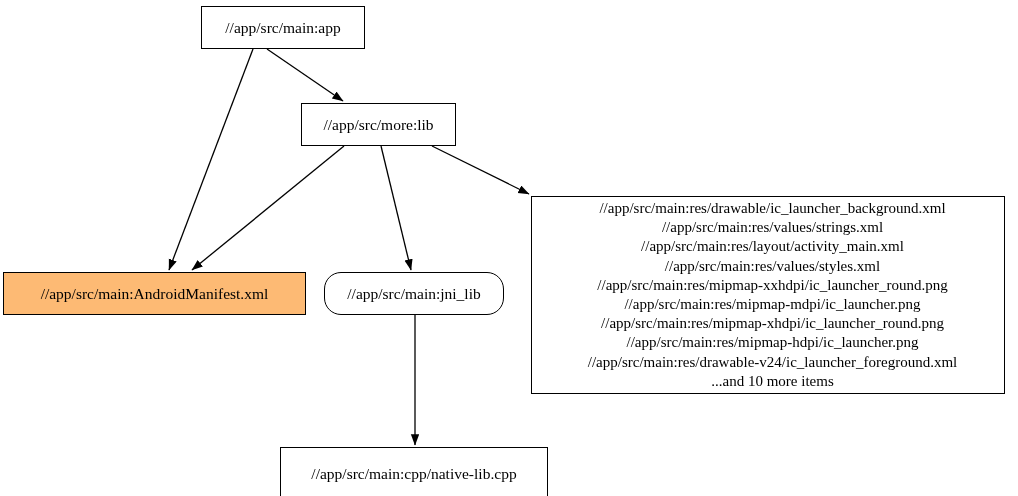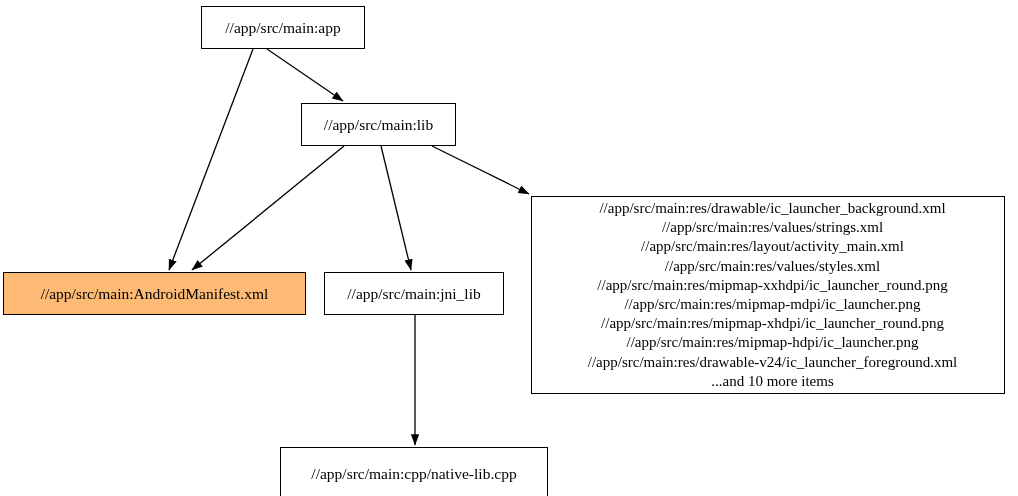--- a/index.html
+++ b/index.html
@@ -73,28 +73,28 @@
         <line x1="432" y1="146" x2="529" y2="194" stroke="#000000" marker-end="url(#arrowhead)"></line>
         <line x1="415" y1="315" x2="415" y2="445" stroke="#000000" marker-end="url(#arrowhead)"></line>
       </g>
   </svg>
 
   <div class="node" style="left: 201px; top: 6px; width: 164px; height: 43px; border-color: rgb(0, 0, 0); background: rgb(255, 255, 255);">
     <span class="node-label">//app/src/main:app</span>
   </div>
 
   <div class="node" style="left: 301px; top: 103px; width: 155px; height: 43px; border-color: rgb(0, 0, 0); background: rgb(255, 255, 255);">
-    <span class="node-label">//app/src/main:lib</span>
+    <span class="node-label">//app/src/more:lib</span>
   </div>
 
   <div class="node" style="left: 3px; top: 272px; width: 303px; height: 43px; border-color: rgb(0, 0, 0); background: #fdba74;">
     <span class="node-label">//app/src/main:AndroidManifest.xml</span>
   </div>
 
-  <div class="node" style="left: 324px; top: 272px; width: 180px; height: 43px; border-color: rgb(0, 0, 0); background: rgb(255, 255, 255);">
+  <div class="node" style="left: 324px; top: 272px; width: 180px; height: 43px; border-color: rgb(0, 0, 0); background: rgb(255, 255, 255); border-radius: 17px;">
     <span class="node-label">//app/src/main:jni_lib</span>
   </div>
 
   <div class="node" style="left: 280px; top: 447px; width: 268px; height: 54px; border-color: rgb(0, 0, 0); background: rgb(255, 255, 255);">
     <span class="node-label">//app/src/main:cpp/native-lib.cpp</span>
   </div>
 
   <div class="node multiline" style="left: 531px; top: 196px; width: 474px; height: 198px; border-color: rgb(0, 0, 0); background: rgb(255, 255, 255); padding-left: 9px;">
     <span class="node-label">//app/src/main:res/drawable/ic_launcher_background.xml
 //app/src/main:res/values/strings.xml

